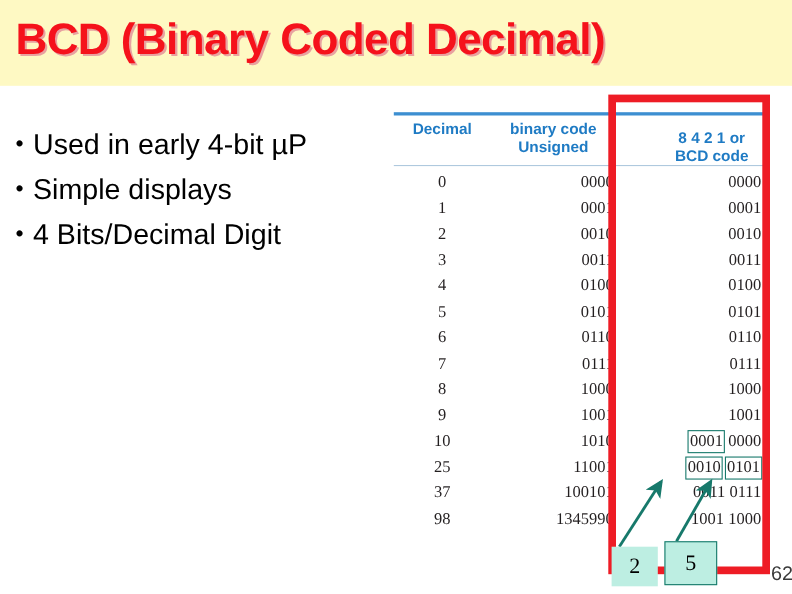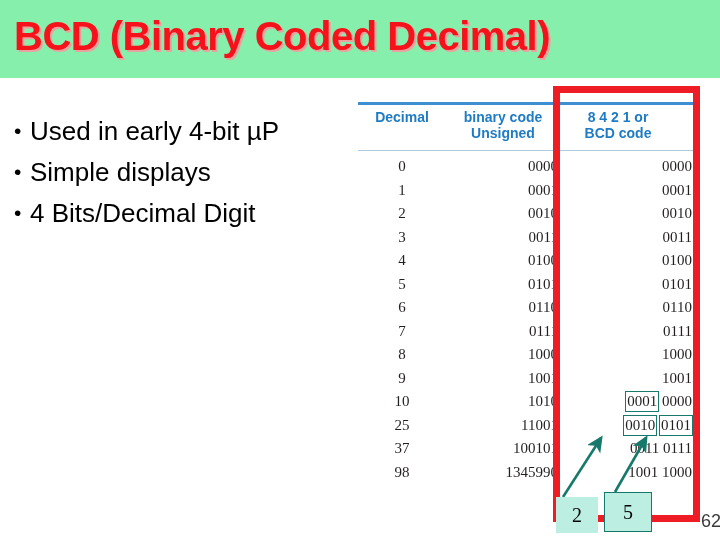--- a/index.html
+++ b/index.html
@@ -23,21 +23,21 @@
     overflow: hidden;
   }
 
   
   #title-banner {
     position: absolute;
     left: 0;
     top: 0;
     width: 720px;
     height: 78px;
-    background: #86efac;
+    background: #fef9c3;
   }
   #title-text {
     position: absolute;
     left: 14px;
     top: 13px;
     width: 700px;
     font-family: "Liberation Sans", sans-serif;
     font-weight: bold;
     font-size: 40px;
     line-height: 46px;
@@ -105,21 +105,21 @@
     top: 14px;
     font-family: Liberation Sans, sans-serif;
     font-weight: bold;
     font-size: 14px;
     line-height: 16px;
     color: #1F7BC4;
     text-align: center;
   }
   #th-decimal { left: 8px;   width: 84px; }
   #th-unsigned{ left: 96px;  width: 110px; }
-  #th-bcd     { left: 204px; width: 124px; }
+  #th-bcd     { left: 233px; width: 124px; margin-top: 8px; }
 
   #rows {
     position: absolute;
     left: 0;
     top: 60px;
     width: 348px;
   }
   .trow {
     position: relative;
     height: 23.5px;

